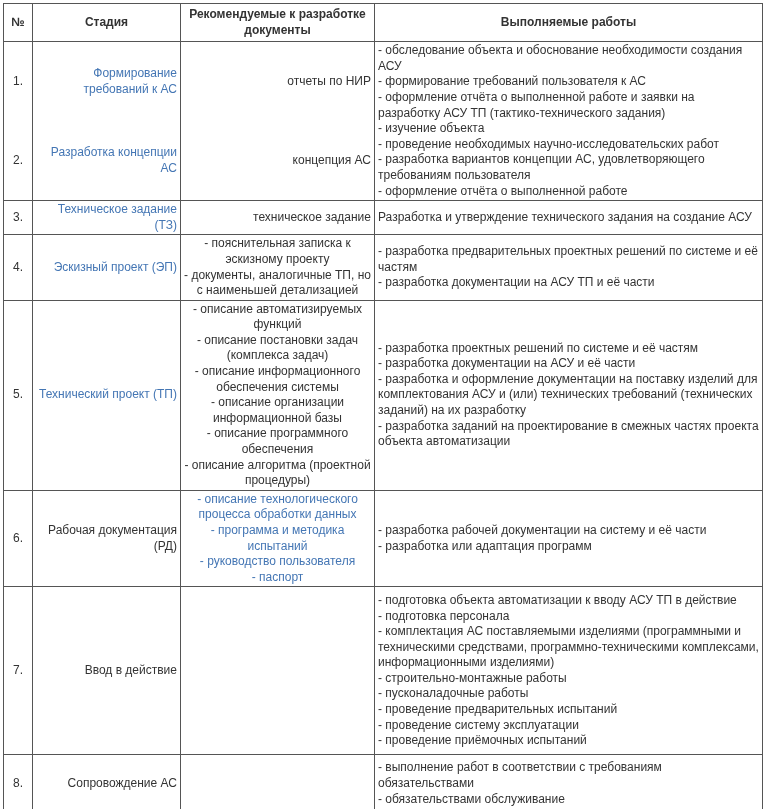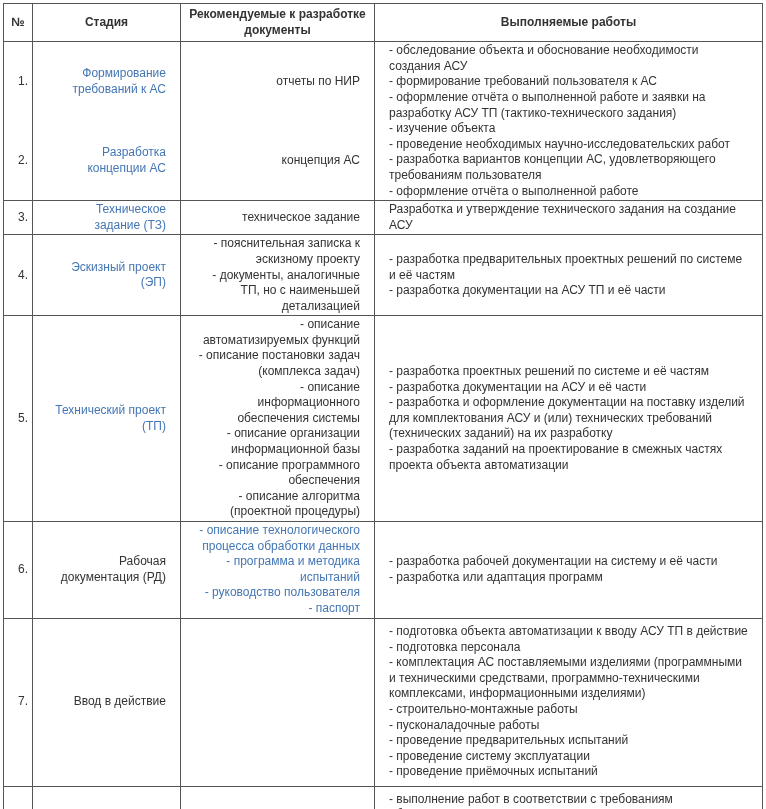--- a/index.html
+++ b/index.html
@@ -14,34 +14,34 @@
   table.stages {
     border-collapse: collapse;
     table-layout: fixed;
     width: 760px;
   }
   table.stages col.c-num   { width: 29px; }
   table.stages col.c-stage { width: 148px; }
   table.stages col.c-docs  { width: 194px; }
   table.stages th, table.stages td {
     border: 1px solid var(--border-color);
-    padding: 1px 14px;
+    padding: 1px 3px;
     vertical-align: middle;
     overflow: hidden;
   }
   table.stages th {
     font-weight: bold;
     text-align: center;
     padding: 3px 2px;
   }
   td.num   { text-align: center; }
   td.stage { text-align: right; }
   td.stage.left { text-align: right; }
   td.docs.center { text-align: right; }
-  td.docs.list   { text-align: right; }
+  td.docs.list   { text-align: center; }
   td.works { text-align: left; padding: 2px 3px; }
   .link { color: var(--link-color); cursor: pointer; }
   tr.nb-bottom td { border-bottom: 0 none; }
   tr.nb-top td    { border-top: 0 none; }
   .bullets div { margin: 0; }
 </style>
 </head>
 <body>
 
 <div class="page">

